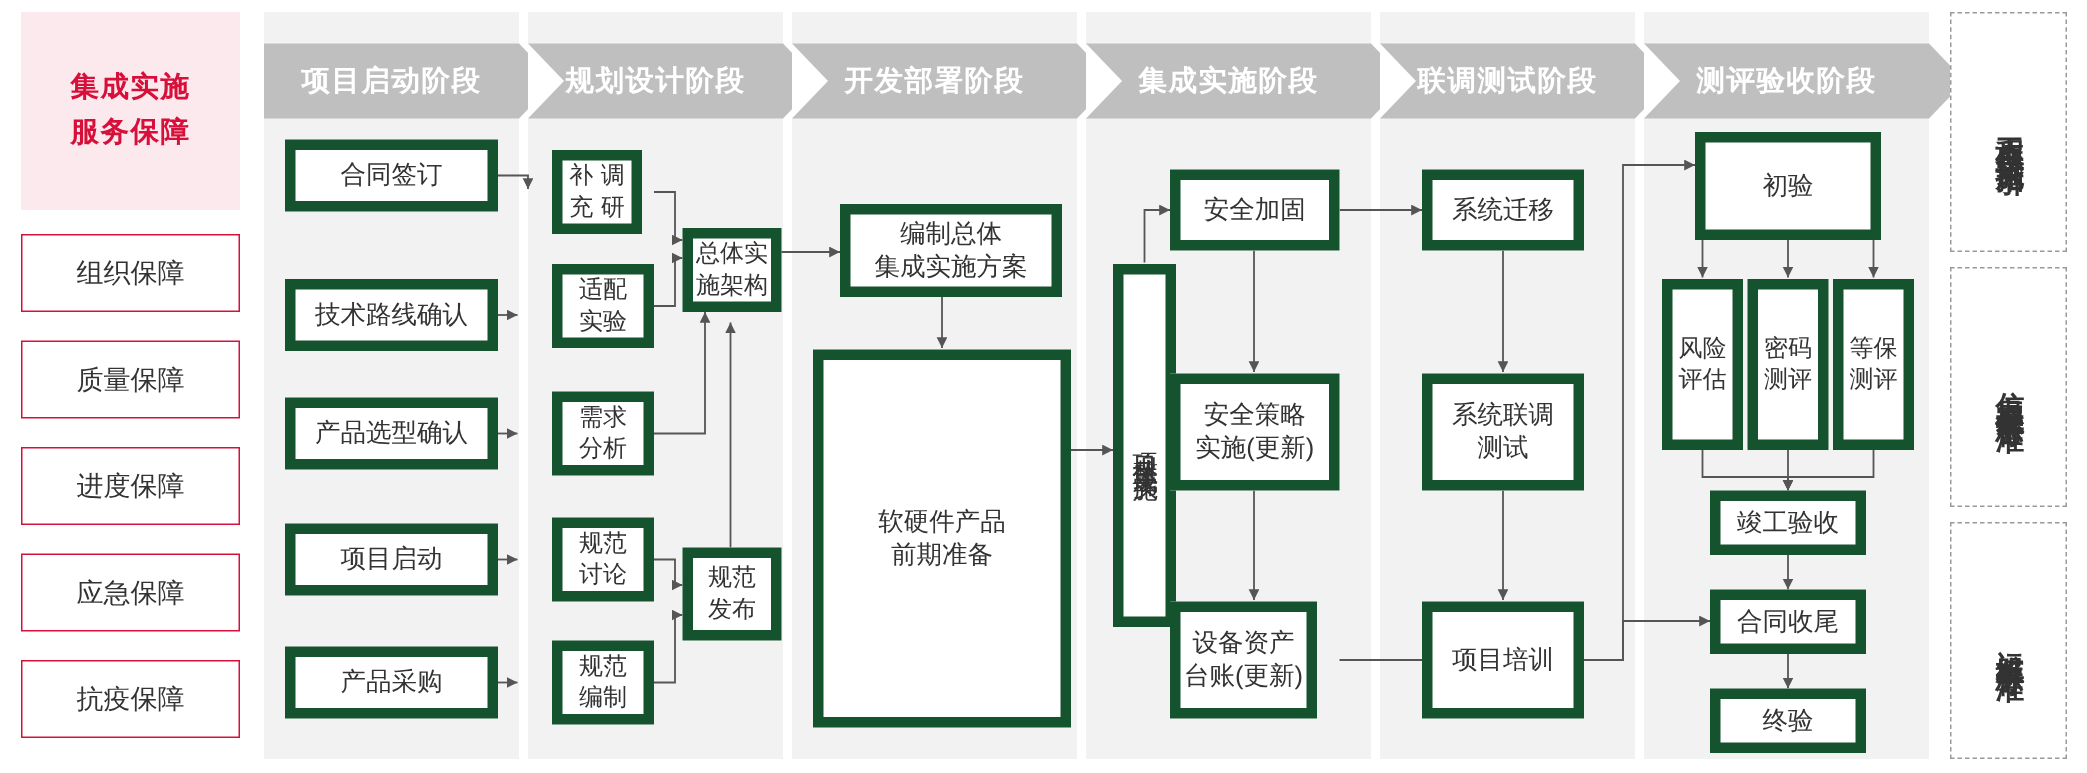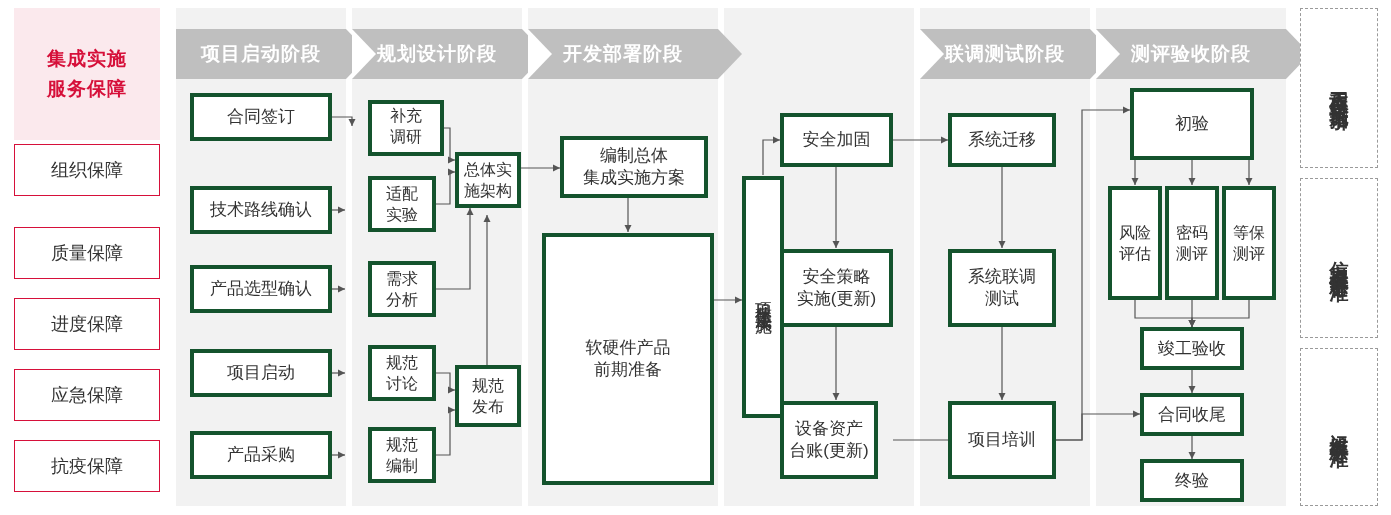--- a/index.html
+++ b/index.html
@@ -99,21 +99,21 @@
     width: 0;
     height: 0;
     border-top: 25px solid transparent;
     border-bottom: 25px solid transparent;
     border-left: 24px solid #ffffff;
   }
 
   
   .node {
     position: absolute;
-    border: 4px solid #14532d;
+    border: 7px solid #14532d;
     background: #ffffff;
     display: flex;
     align-items: center;
     justify-content: center;
     text-align: center;
     font-size: 17px;
     line-height: 22px;
     color: #333333;
     box-sizing: border-box;
     padding: 2px;
@@ -169,39 +169,44 @@
   <div class="phase-band" style="left:528px;width:190px;"></div>
   <div class="phase-band" style="left:724px;width:190px;"></div>
   <div class="phase-band" style="left:920px;width:170px;"></div>
   <div class="phase-band" style="left:1096px;width:190px;"></div>
 
   <div class="left-col">
     <div class="left-title">
       <div>集成实施</div>
       <div>服务保障</div>
     </div>
-    <div class="left-item" style="top:136px;">组织保障</div>
+    <div class="left-item" style="top:148px;">组织保障</div>
     <div class="left-item" style="top:219px;">质量保障</div>
     <div class="left-item" style="top:290px;">进度保障</div>
     <div class="left-item" style="top:361px;">应急保障</div>
     <div class="left-item" style="top:432px;">抗疫保障</div>
   </div>
 
   <div class="phase-header first" style="left:176px;width:170px;">
     <span>项目启动阶段</span>
     <span class="chev"></span>
   </div>
   <div class="phase-header" style="left:352px;width:170px;">
     <span class="notch"></span>
     <span>规划设计阶段</span>
     <span class="chev"></span>
   </div>
   <div class="phase-header" style="left:528px;width:190px;">
     <span class="notch"></span>
     <span>开发部署阶段</span>
+    <span class="chev"></span>
+  </div>
+  <div class="phase-header" style="left:724px;width:190px;">
+    <span class="notch"></span>
+    <span>集成实施阶段</span>
     <span class="chev"></span>
   </div>
   <div class="phase-header" style="left:920px;width:170px;">
     <span class="notch"></span>
     <span>联调测试阶段</span>
     <span class="chev"></span>
   </div>
   <div class="phase-header" style="left:1096px;width:190px;">
     <span class="notch"></span>
     <span>测评验收阶段</span>
@@ -266,21 +271,21 @@
       <path d="M1056,440 L1082,440 L1082,414 L1140,414"></path>
     </g>
   </svg>
 
   <div class="node" style="left:190px;top:93px;width:142px;height:48px;">合同签订</div>
   <div class="node" style="left:190px;top:186px;width:142px;height:48px;">技术路线确认</div>
   <div class="node" style="left:190px;top:265px;width:142px;height:48px;">产品选型确认</div>
   <div class="node" style="left:190px;top:349px;width:142px;height:48px;text-align:right;">项目启动</div>
   <div class="node" style="left:190px;top:431px;width:142px;height:48px;">产品采购</div>
 
-  <div class="node small" style="left:368px;top:100px;width:76px;height:56px;flex-direction:column;font-family:Liberation Mono, monospace;">
+  <div class="node small" style="left:368px;top:100px;width:60px;height:56px;flex-direction:row;">
     <div>补充</div>
     <div>调研</div>
   </div>
   <div class="node small" style="left:368px;top:176px;width:68px;height:56px;flex-direction:column;">
     <div>适配</div>
     <div>实验</div>
   </div>
   <div class="node small" style="left:368px;top:261px;width:68px;height:56px;flex-direction:column;">
     <div>需求</div>
     <div>分析</div>

